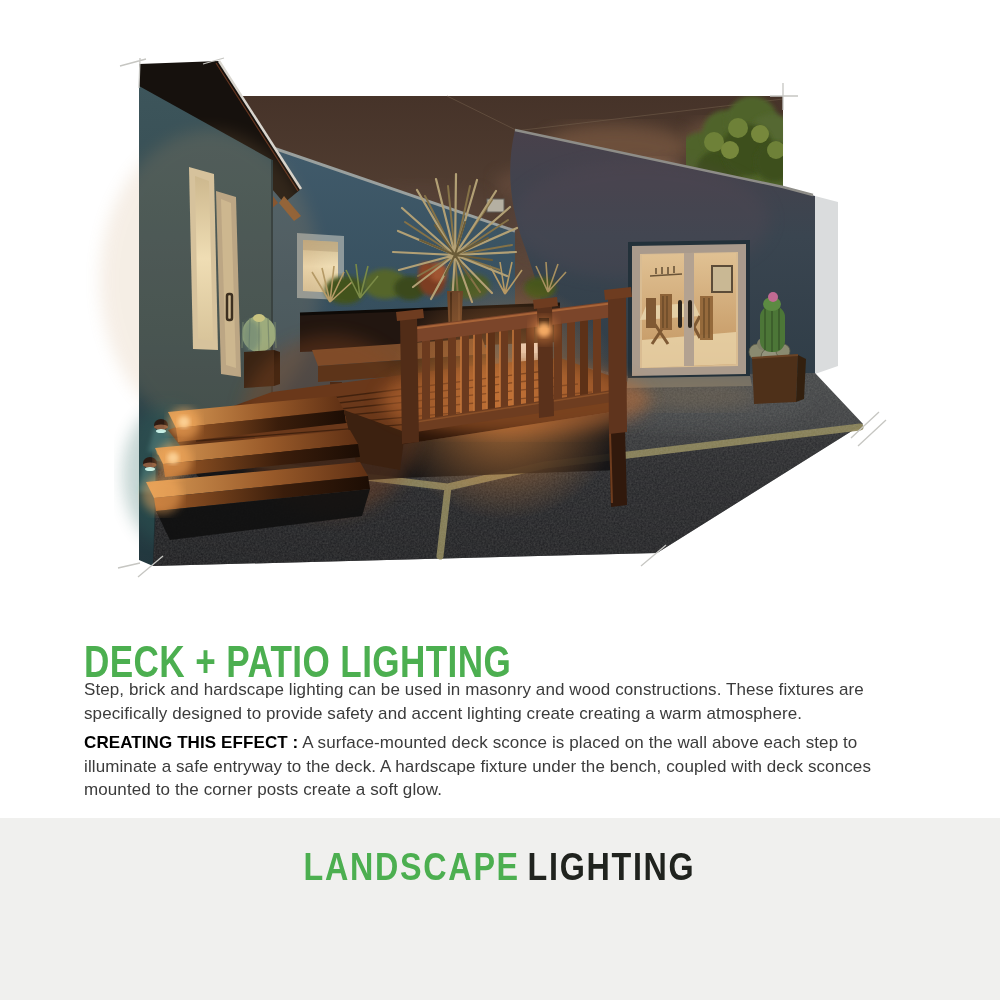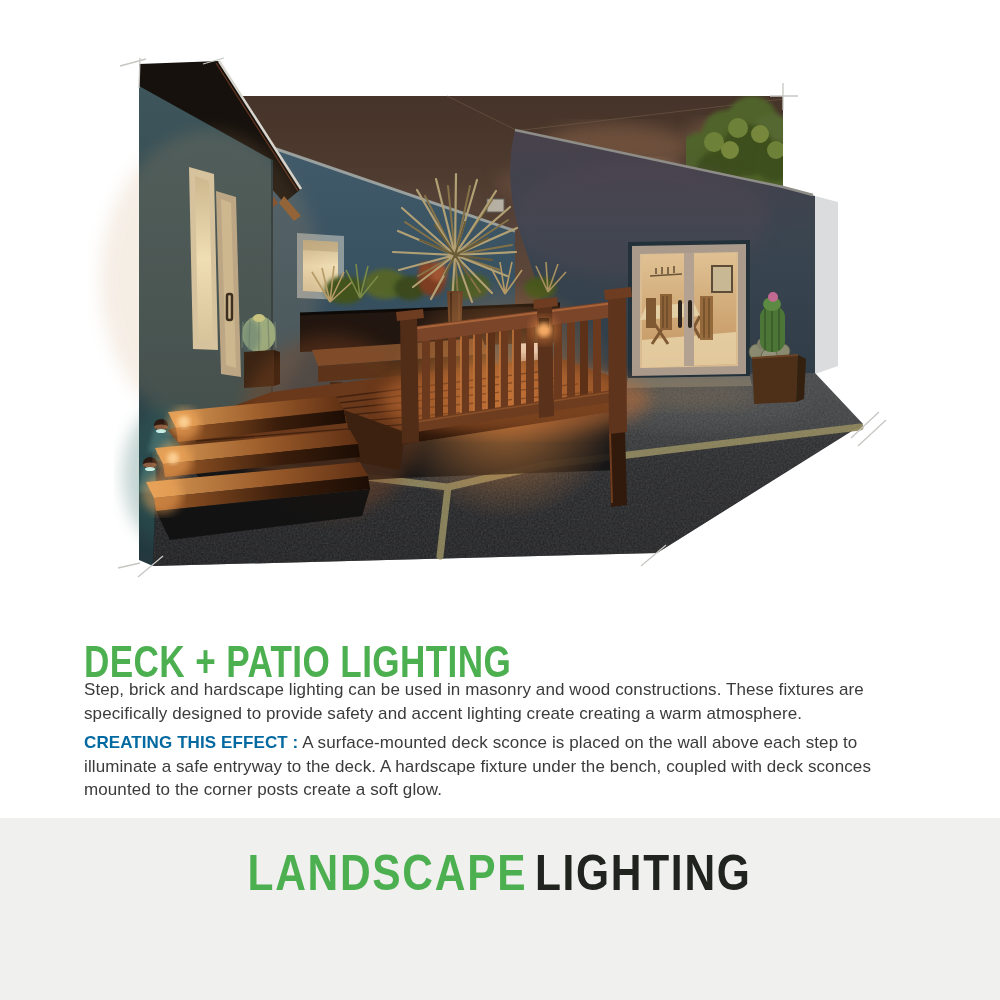--- a/index.html
+++ b/index.html
@@ -4,23 +4,23 @@
 <style>
   html,body{margin:0;padding:0;}
   body{width:1000px;height:1000px;background:#ffffff;font-family:"Liberation Sans",sans-serif;}
   .page{position:relative;width:1000px;height:1000px;background:#ffffff;overflow:hidden;}
   .scene{position:absolute;left:0;top:0;width:1000px;height:610px;}
   .heading{position:absolute;left:84px;top:609px;font-size:45px;line-height:1;font-weight:700;
            letter-spacing:.5px;transform:scaleX(.78);transform-origin:left top;white-space:nowrap;}
   .para{position:absolute;left:84px;width:846px;font-size:17px;line-height:23.5px;color:#3b3b3b;letter-spacing:.1px;}
   .p1{top:661px;}
   .p2{top:714px;}
-  .p2 b{color:#0369a1;}
+  .p2 b{color:#000000;}
   .footer{position:absolute;left:0;top:818px;width:1000px;height:182px;background:#f0f0ee;text-align:center;}
-  .brandline{margin-top:30px;font-size:50px;font-weight:700;line-height:1;letter-spacing:2px;white-space:nowrap;}
+  .brandline{margin-top:30px;font-size:38px;font-weight:700;line-height:1;letter-spacing:2px;white-space:nowrap;}
   .brandline .inner{display:inline-block;transform:scaleX(.85);}
   .brand-accent{margin-right:9px;}
   .brand-title{margin-top:7px;font-size:66px;font-weight:700;line-height:1;letter-spacing:6px;white-space:nowrap;}
   .brand-title .inner{display:inline-block;transform:scaleX(.78);-webkit-text-stroke:1.5px currentColor;}
 </style>
 </head>
 <body>
 
 <div class="page">
 

